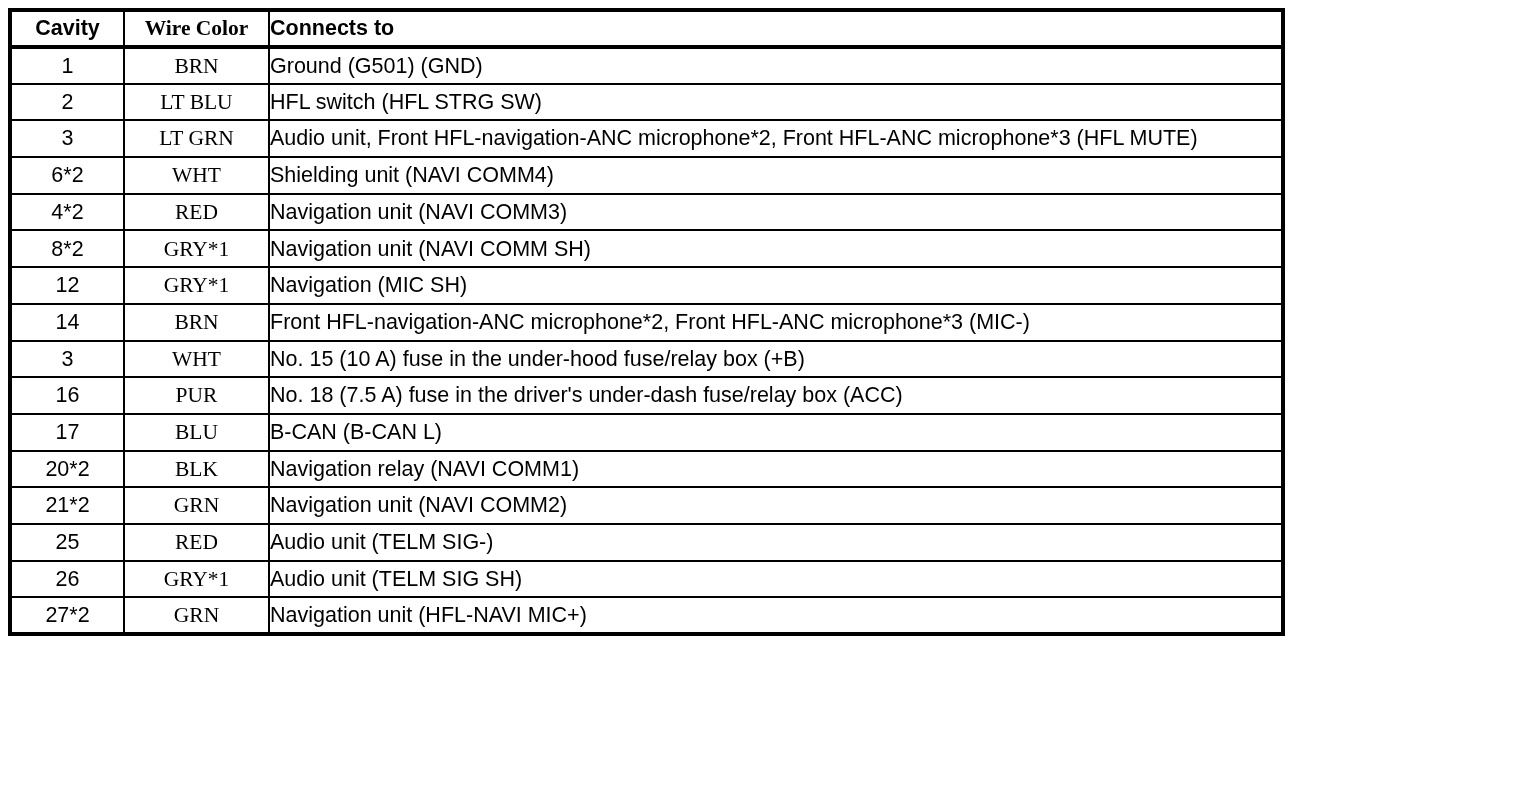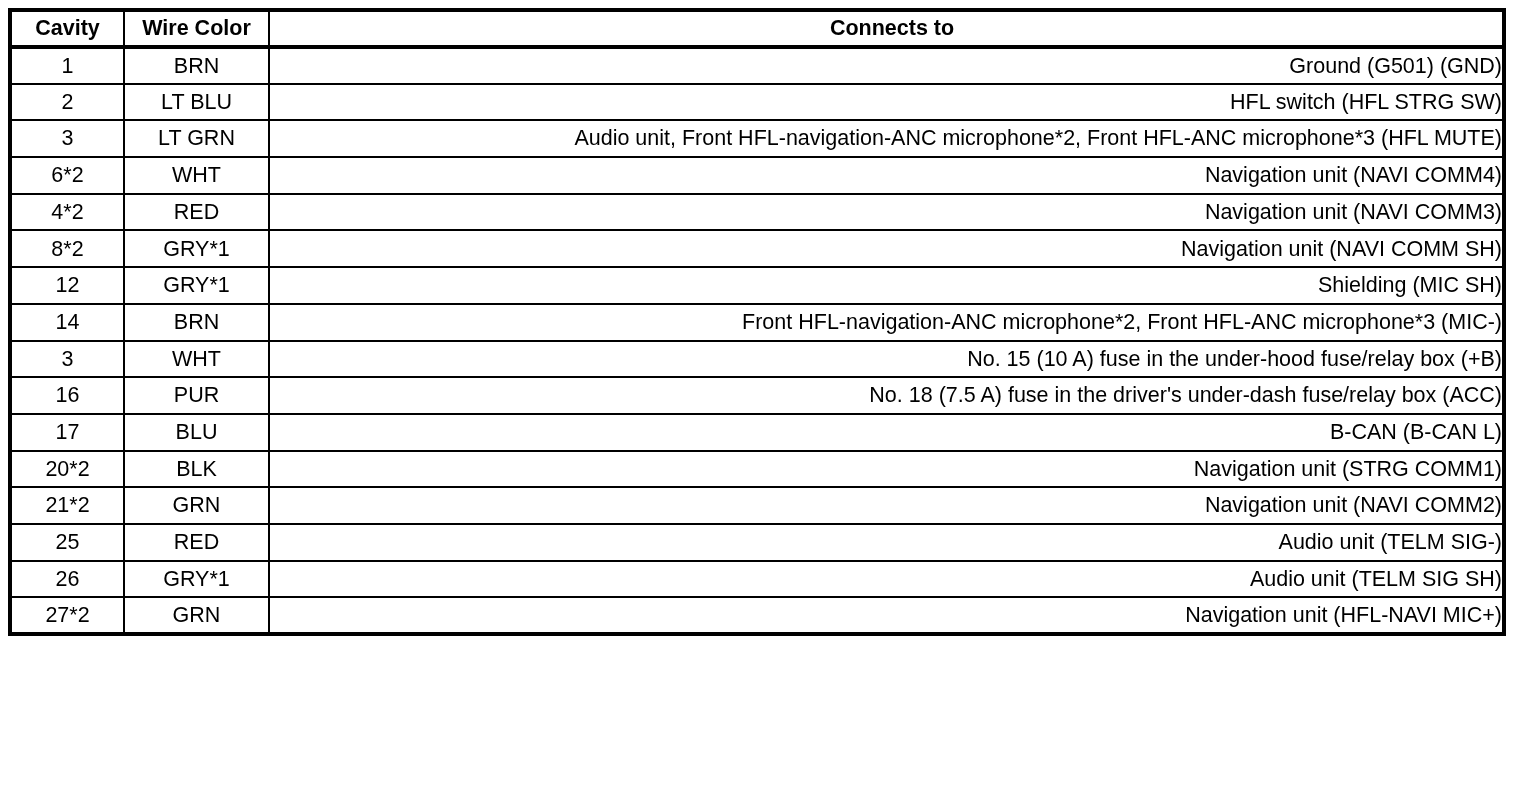--- a/index.html
+++ b/index.html
@@ -20,21 +20,21 @@
     position: relative;
     width: 1520px;
     height: 786px;
     background: #ffffff;
   }
 
   .wiring-table {
     position: absolute;
     left: 8px;
     top: 8px;
-    width: 1498px;
+    width: 1277px;
     border-collapse: collapse;
     table-layout: fixed;
     background: #ffffff;
     border: 4px solid #000000;
   }
 
   .wiring-table col.col-cavity { width: 114px; }
   .wiring-table col.col-wire   { width: 145px; }
   .wiring-table col.col-conn   { width: auto; }
 
@@ -59,43 +59,43 @@
     text-align: center;
     border-bottom: 4px solid #000000;
     height: 37px;
   }
 
   .wiring-table tbody tr:first-child td {
     border-top: none;
   }
 
   .cell-cavity { text-align: center; }
-  .cell-wire   { text-align: center; }
-  .cell-conn   { text-align: right; padding-left: 6px; }
+  .cell-wire   { text-align: center; font-family: Liberation Serif, serif; }
+  .cell-conn   { text-align: left; padding-left: 6px; }
 
   
   .wiring-table tr > *:first-child { border-left: none; }
   .wiring-table tr > *:last-child  { border-right: none; }
   .wiring-table tbody tr:last-child td { border-bottom: none; }
 </style>
 </head>
 <body>
 
 <div class="page">
   <table class="wiring-table">
     <colgroup>
       <col class="col-cavity">
       <col class="col-wire">
       <col class="col-conn">
     </colgroup>
     <thead>
       <tr>
         <th class="cell-cavity">Cavity</th>
         <th class="cell-wire">Wire Color</th>
-        <th class="cell-conn" style="text-align:center;padding-left:12px;">Connects to</th>
+        <th class="cell-conn" style="text-align:left;">Connects to</th>
       </tr>
     </thead>
     <tbody id="table-body">
         <tr>
           <td class="cell-cavity">1</td>
           <td class="cell-wire">BRN</td>
           <td class="cell-conn">Ground (G501) (GND)</td>
         </tr>
         <tr>
           <td class="cell-cavity">2</td>
@@ -103,36 +103,36 @@
           <td class="cell-conn">HFL switch (HFL STRG SW)</td>
         </tr>
         <tr>
           <td class="cell-cavity">3</td>
           <td class="cell-wire">LT GRN</td>
           <td class="cell-conn">Audio unit, Front HFL-navigation-ANC microphone*2, Front HFL-ANC microphone*3 (HFL MUTE)</td>
         </tr>
         <tr>
           <td class="cell-cavity">6*2</td>
           <td class="cell-wire">WHT</td>
-          <td class="cell-conn">Navigation unit (NAVI COMM4)</td>
+          <td class="cell-conn">Shielding unit (NAVI COMM4)</td>
         </tr>
         <tr>
           <td class="cell-cavity">4*2</td>
           <td class="cell-wire">RED</td>
           <td class="cell-conn">Navigation unit (NAVI COMM3)</td>
         </tr>
         <tr>
           <td class="cell-cavity">8*2</td>
           <td class="cell-wire">GRY*1</td>
           <td class="cell-conn">Navigation unit (NAVI COMM SH)</td>
         </tr>
         <tr>
           <td class="cell-cavity">12</td>
           <td class="cell-wire">GRY*1</td>
-          <td class="cell-conn">Shielding (MIC SH)</td>
+          <td class="cell-conn">Navigation (MIC SH)</td>
         </tr>
         <tr>
           <td class="cell-cavity">14</td>
           <td class="cell-wire">BRN</td>
           <td class="cell-conn">Front HFL-navigation-ANC microphone*2, Front HFL-ANC microphone*3   (MIC-)</td>
         </tr>
         <tr>
           <td class="cell-cavity">3</td>
           <td class="cell-wire">WHT</td>
           <td class="cell-conn">No. 15 (10 A) fuse in the under-hood fuse/relay box (+B)</td>
@@ -143,21 +143,21 @@
           <td class="cell-conn">No. 18 (7.5 A) fuse in the driver's under-dash fuse/relay box (ACC)</td>
         </tr>
         <tr>
           <td class="cell-cavity">17</td>
           <td class="cell-wire">BLU</td>
           <td class="cell-conn">B-CAN (B-CAN L)</td>
         </tr>
         <tr>
           <td class="cell-cavity">20*2</td>
           <td class="cell-wire">BLK</td>
-          <td class="cell-conn">Navigation unit (STRG COMM1)</td>
+          <td class="cell-conn">Navigation relay (NAVI COMM1)</td>
         </tr>
         <tr>
           <td class="cell-cavity">21*2</td>
           <td class="cell-wire">GRN</td>
           <td class="cell-conn">Navigation unit (NAVI COMM2)</td>
         </tr>
         <tr>
           <td class="cell-cavity">25</td>
           <td class="cell-wire">RED</td>
           <td class="cell-conn">Audio unit (TELM SIG-)</td>

